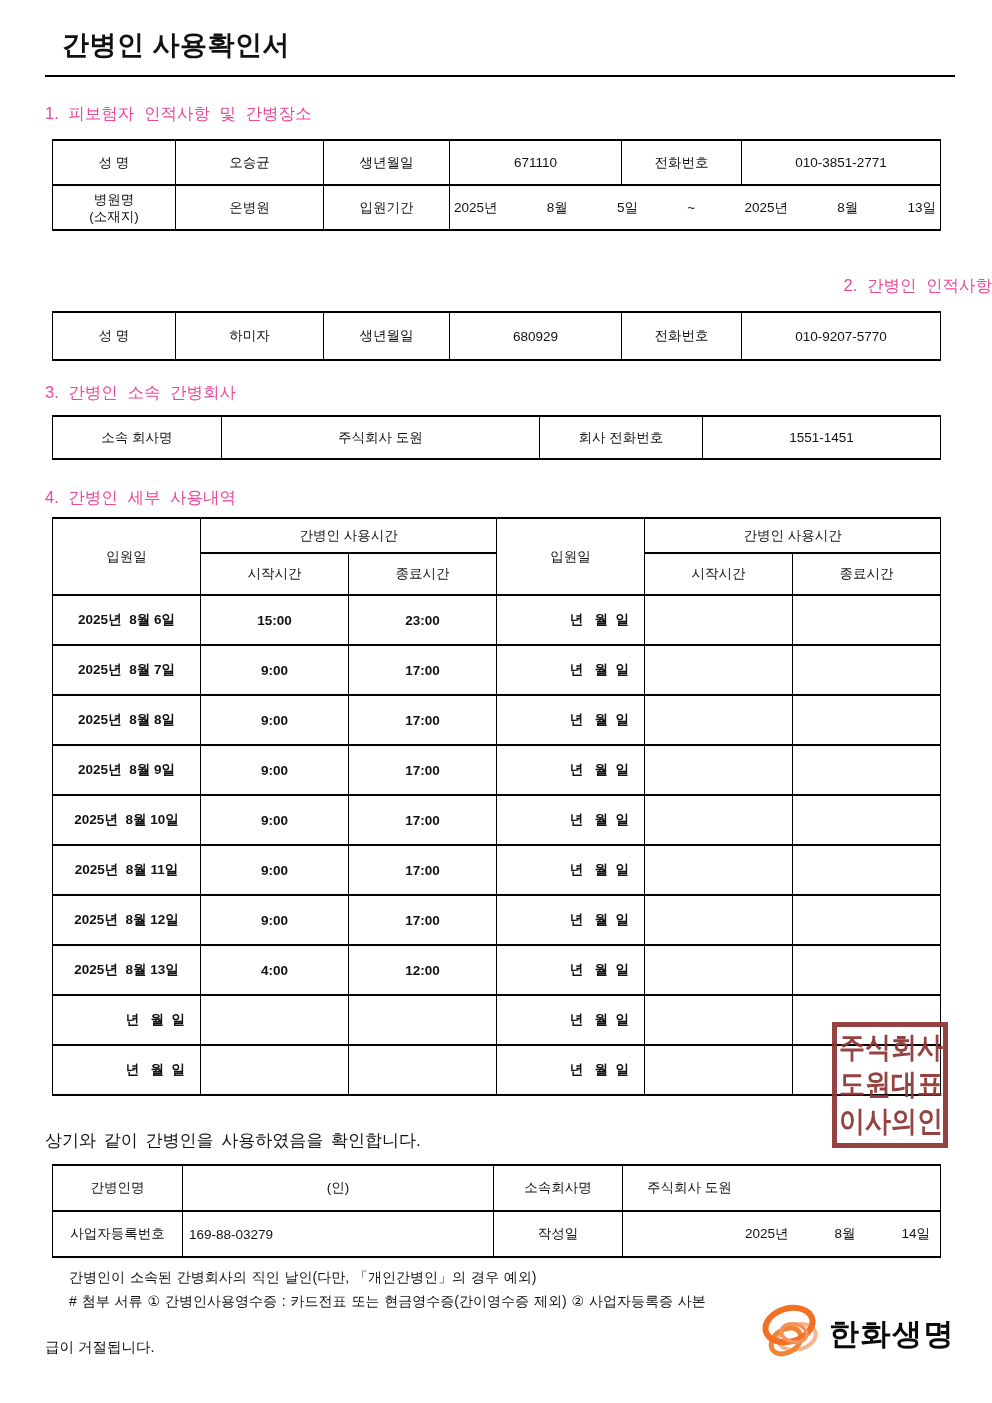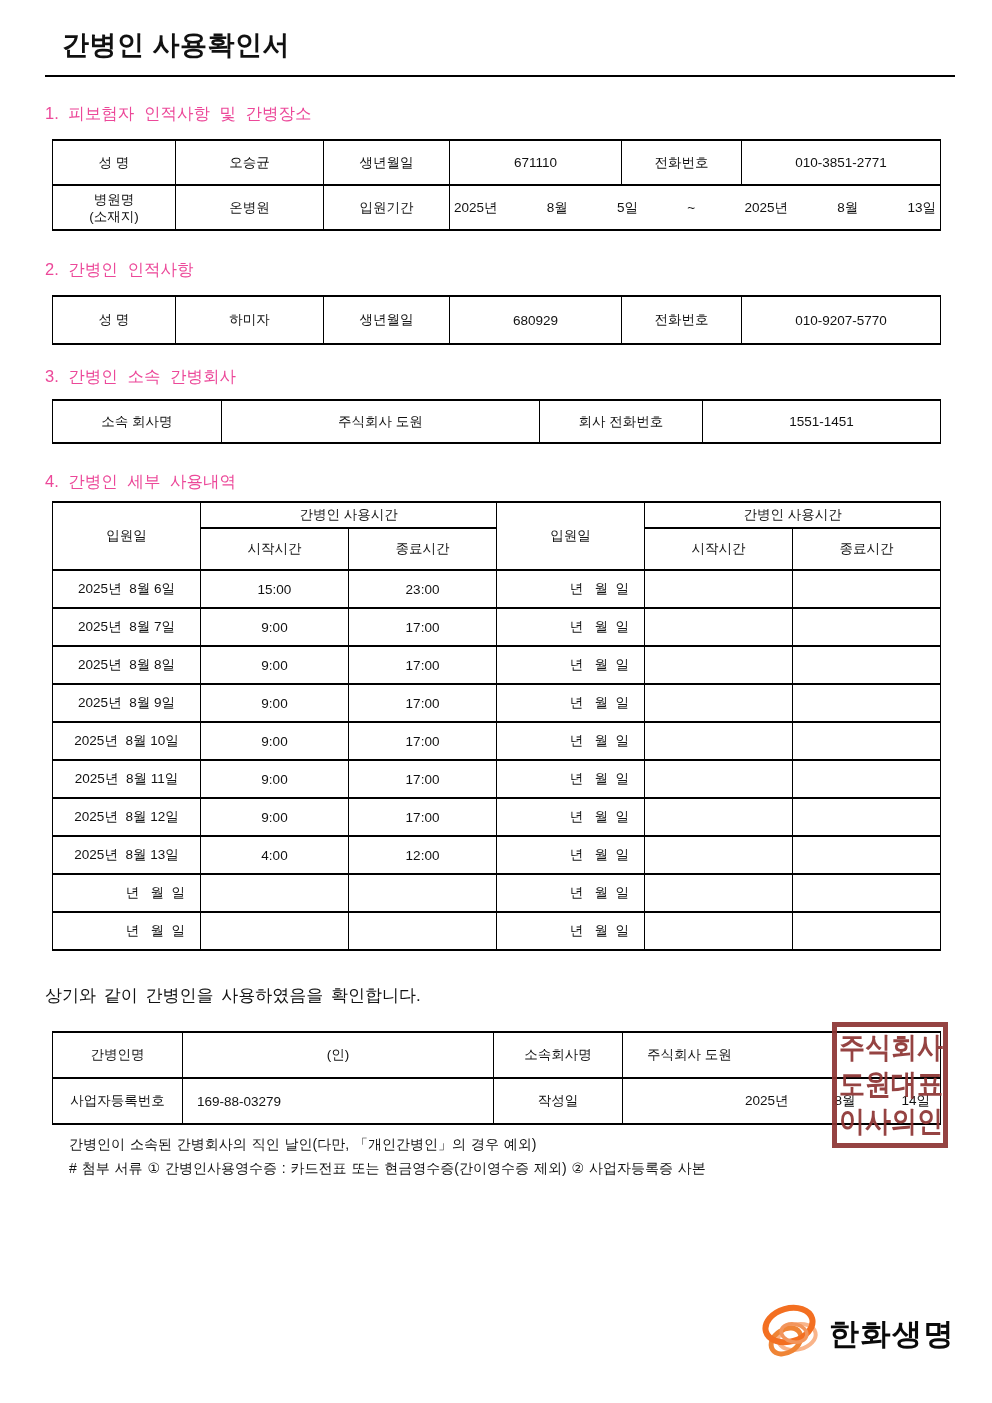--- a/index.html
+++ b/index.html
@@ -6,43 +6,43 @@
   html,body { margin:0; padding:0; background:#fff; }
   .page {
     width: 992px; height: 1403px; position: relative; overflow: hidden;
     background: #fff; color:#111;
     font-family: "Liberation Sans", "DejaVu Sans", sans-serif;
   }
   .doc-title { padding-top:28px; margin-left:62px; font-size:27px; font-weight:700; letter-spacing:0.5px; line-height:34px; }
   .title-rule { margin:13px 37px 0 45px; border-bottom:2.5px solid #000; height:0; }
   .sec-h { margin-left:45px; font-size:16.5px; line-height:20px; word-spacing:5px; color:#ec4899; }
   .sec-h1 { margin-top:26px; }
-  .sec-h2 { margin-top:28px; }
+  .sec-h2 { margin-top:44px;text-align:right; }
   .sec-h3 { margin-top:21px; }
   .sec-h4 { margin-top:27px; }
 
   table.tbl { border-collapse:collapse; table-layout:fixed; width:888px; margin-left:52px; font-size:13.5px; }
   table.tbl td { border-top:2px solid #000; border-bottom:2px solid #000; border-left:1px solid #000; border-right:1px solid #000; vertical-align:middle; text-align:center; padding:2px 4px; }
   .t1 { margin-top:16px; }
   .t1 td { height:45px; }
   .t2 { margin-top:16px; }
   .t2 td { height:48px; }
   .t3 { margin-top:13px; }
   .t3 td { height:43px; }
   .t4 { margin-top:10px; font-size:13px; }
   .t4 td, .t4 th { border-top:2px solid #000; border-bottom:2px solid #000; border-left:1px solid #000; border-right:1px solid #000; vertical-align:middle; text-align:center; font-weight:400; padding:2px 4px; }
-  .t4 .hr1 th { height:26px; }
+  .t4 .hr1 th { height:35px; }
   .t4 .hr2 th { height:42px; }
-  .t4 td { height:38px; }
-  .sig { margin-top:24px; }
+  .t4 td { height:50px;font-weight:bold; }
+  .sig { margin-top:12px; }
   .sig td { height:46px; }
 
   .hosp-label div { line-height:17px; }
   .left { text-align:left; padding-left:12px; }
-  .sig .left-wide { text-align:left; padding-left:14px; }
+  .sig .left-wide { text-align:left; padding-left:6px; }
   .sig .company-val { text-align:left; padding-left:24px; }
   .seal-cell { text-align:right; padding-right:16px; }
   .period-cell { padding:0 52px 0 48px; }
   .period-flex { display:flex; justify-content:space-between; align-items:center; }
   .date-flex { display:flex; justify-content:flex-end; align-items:center; gap:46px; padding-right:6px; }
   .date { white-space:pre; }
   .date.empty { text-align:right; padding-right:15px; }
 
   .statement { margin:34px 0 0 45px; font-size:17px; word-spacing:3px; line-height:22px; }
   .footnote { margin-left:69px; font-size:14px; line-height:18px; word-spacing:1px; }
@@ -288,20 +288,21 @@
             <span>14일</span>
           </div>
         </td>
       </tr>
     </tbody>
   </table>
 
   <div class="footnote fn1">간병인이 소속된 간병회사의 직인 날인(다만, 「개인간병인」의 경우 예외)</div>
   <div class="footnote fn2"># 첨부 서류 ① 간병인사용영수증 : 카드전표 또는 현금영수증(간이영수증 제외)   ② 사업자등록증 사본</div>
   <div class="warning">
+    <div>급이 거절됩니다.</div>
   </div>
 
   <div class="stamp">
     <span>주</span>
     <span>식</span>
     <span>회</span>
     <span>사</span>
     <span>도</span>
     <span>원</span>
     <span>대</span>

